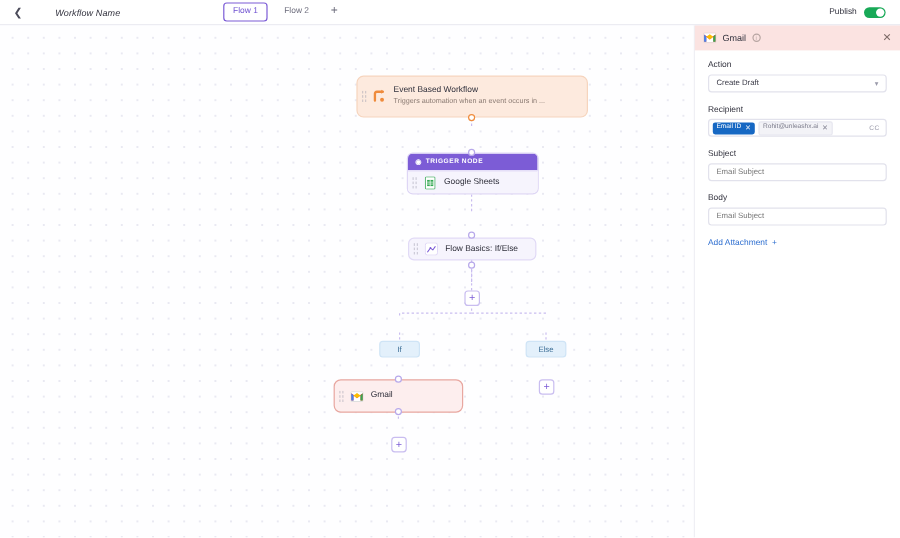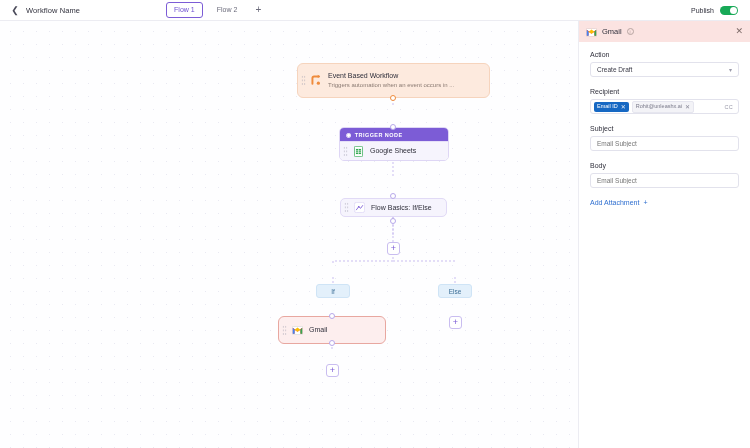--- a/index.html
+++ b/index.html
@@ -17,21 +17,21 @@
     background: #ffffff;
     border-bottom: 1px solid #ececf2;
     display: flex; align-items: center;
     padding: 0 8px;
     position: relative; z-index: 5;
   }
   .back-btn {
     width: 14px; height: 14px; display: flex; align-items: center; justify-content: center;
     color: #4b4b5a; font-size: 9px; cursor: pointer; flex: 0 0 auto;
   }
-  .wf-title { font-size: 7.5px; color: #31313d; margin-left: 4px; letter-spacing: .1px; }
+  .wf-title { font-size: 7.5px; color: #31313d; margin-left: 24px; letter-spacing: .1px; font-style: italic; }
   .flow-tabs { display: flex; align-items: center; gap: 6px; margin-left: 86px; }
   .flow-tab {
     font-size: 7px; padding: 2px 7px; border-radius: 3px;
     border: 1px solid transparent; color: #6b6b7b; background: #fff; cursor: pointer;
     line-height: 1.4;
   }
   .flow-tab.active { border-color: #7c5cd6; color: #6d4fd0; }
   .flow-add {
     width: 14px; height: 14px; display:flex; align-items:center; justify-content:center;
     color: #6b6b7b; font-size: 10px; cursor: pointer;

